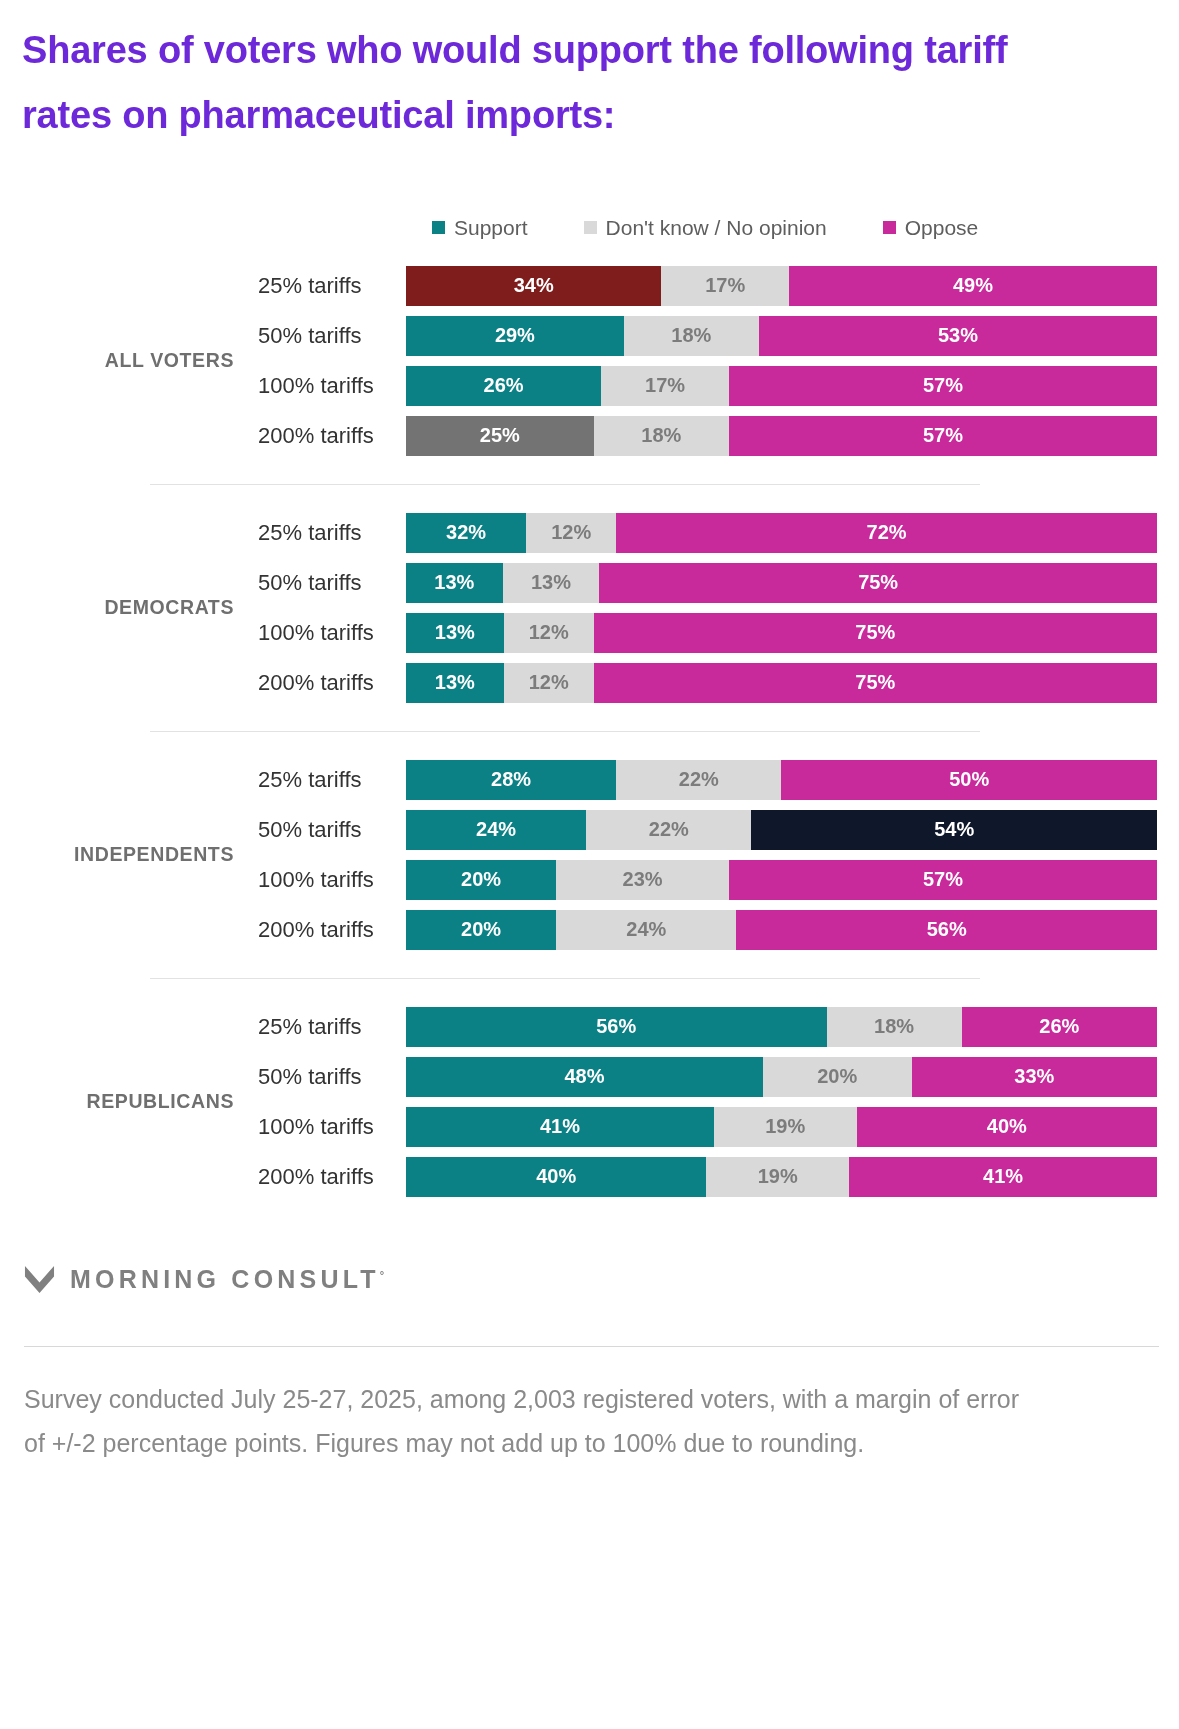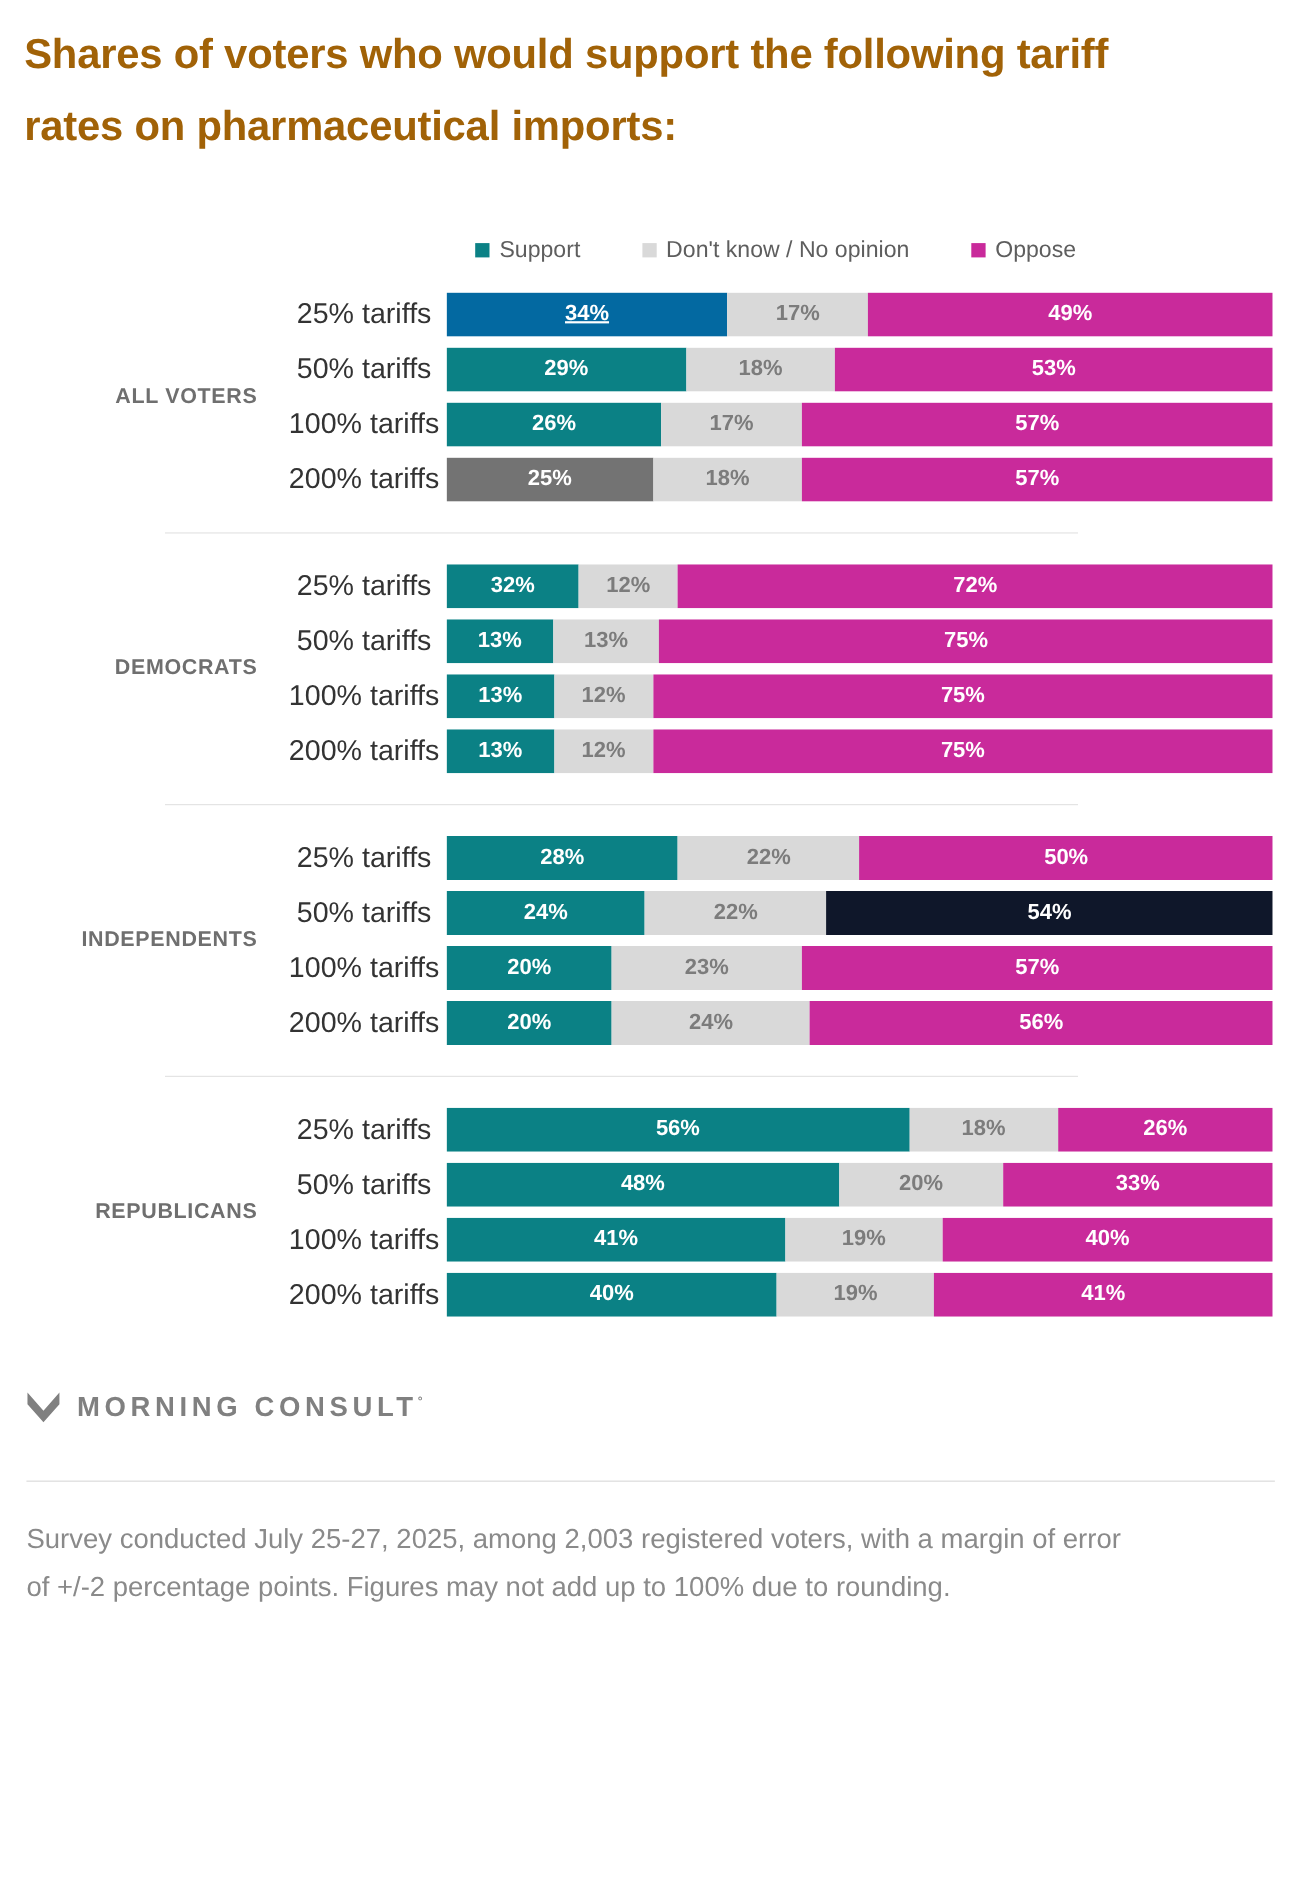--- a/index.html
+++ b/index.html
@@ -22,21 +22,21 @@
     box-sizing: border-box;
     padding: 0 22px;
   }
 
   
   .title {
     font-size: 38px;
     font-weight: 700;
     line-height: 1.72;
     letter-spacing: -0.2px;
-    color: #a16207;
+    color: #6d28d9;
     padding-top: 18px;
     max-width: 1010px;
   }
 
   
   .legend {
     display: flex;
     justify-content: flex-start;
     align-items: center;
     margin-top: 66px;
@@ -84,24 +84,24 @@
     flex: 1 1 auto;
   }
   .row {
     display: flex;
     align-items: center;
     height: 50px;
   }
   .row-label {
     width: 148px;
     flex: 0 0 148px;
-    text-align: center;
+    text-align: left;
     padding-right: 2px;
     box-sizing: border-box;
-    font-size: 26px;
+    font-size: 22px;
     color: #333333;
     white-space: nowrap;
   }
   .bar {
     flex: 1 1 auto;
     display: flex;
     height: 40px;
     overflow: hidden;
   }
   .seg {
@@ -189,21 +189,21 @@
     </div>
   </div>
 
   <div class="chart" id="chart">
       <div class="group">
         <div class="group-label" style="align-self: center;">ALL VOTERS</div>
         <div class="rows">
           <div class="row">
             <div class="row-label">25% tariffs</div>
             <div class="bar">
-              <div class="seg" style="flex: 0 0 34%; background: #0369a1; text-decoration: underline;">34%</div>
+              <div class="seg" style="flex: 0 0 34%; background: #7f1d1d;">34%</div>
               <div class="seg dk" style="flex: 0 0 17%; background: rgb(217, 217, 217);">17%</div>
               <div class="seg" style="flex: 0 0 49%; background: rgb(201, 42, 155);">49%</div>
             </div>
           </div>
           <div class="row">
             <div class="row-label">50% tariffs</div>
             <div class="bar">
               <div class="seg" style="flex: 0 0 29%; background: rgb(11, 129, 133);">29%</div>
               <div class="seg dk" style="flex: 0 0 18%; background: rgb(217, 217, 217);">18%</div>
               <div class="seg" style="flex: 0 0 53%; background: rgb(201, 42, 155);">53%</div>

